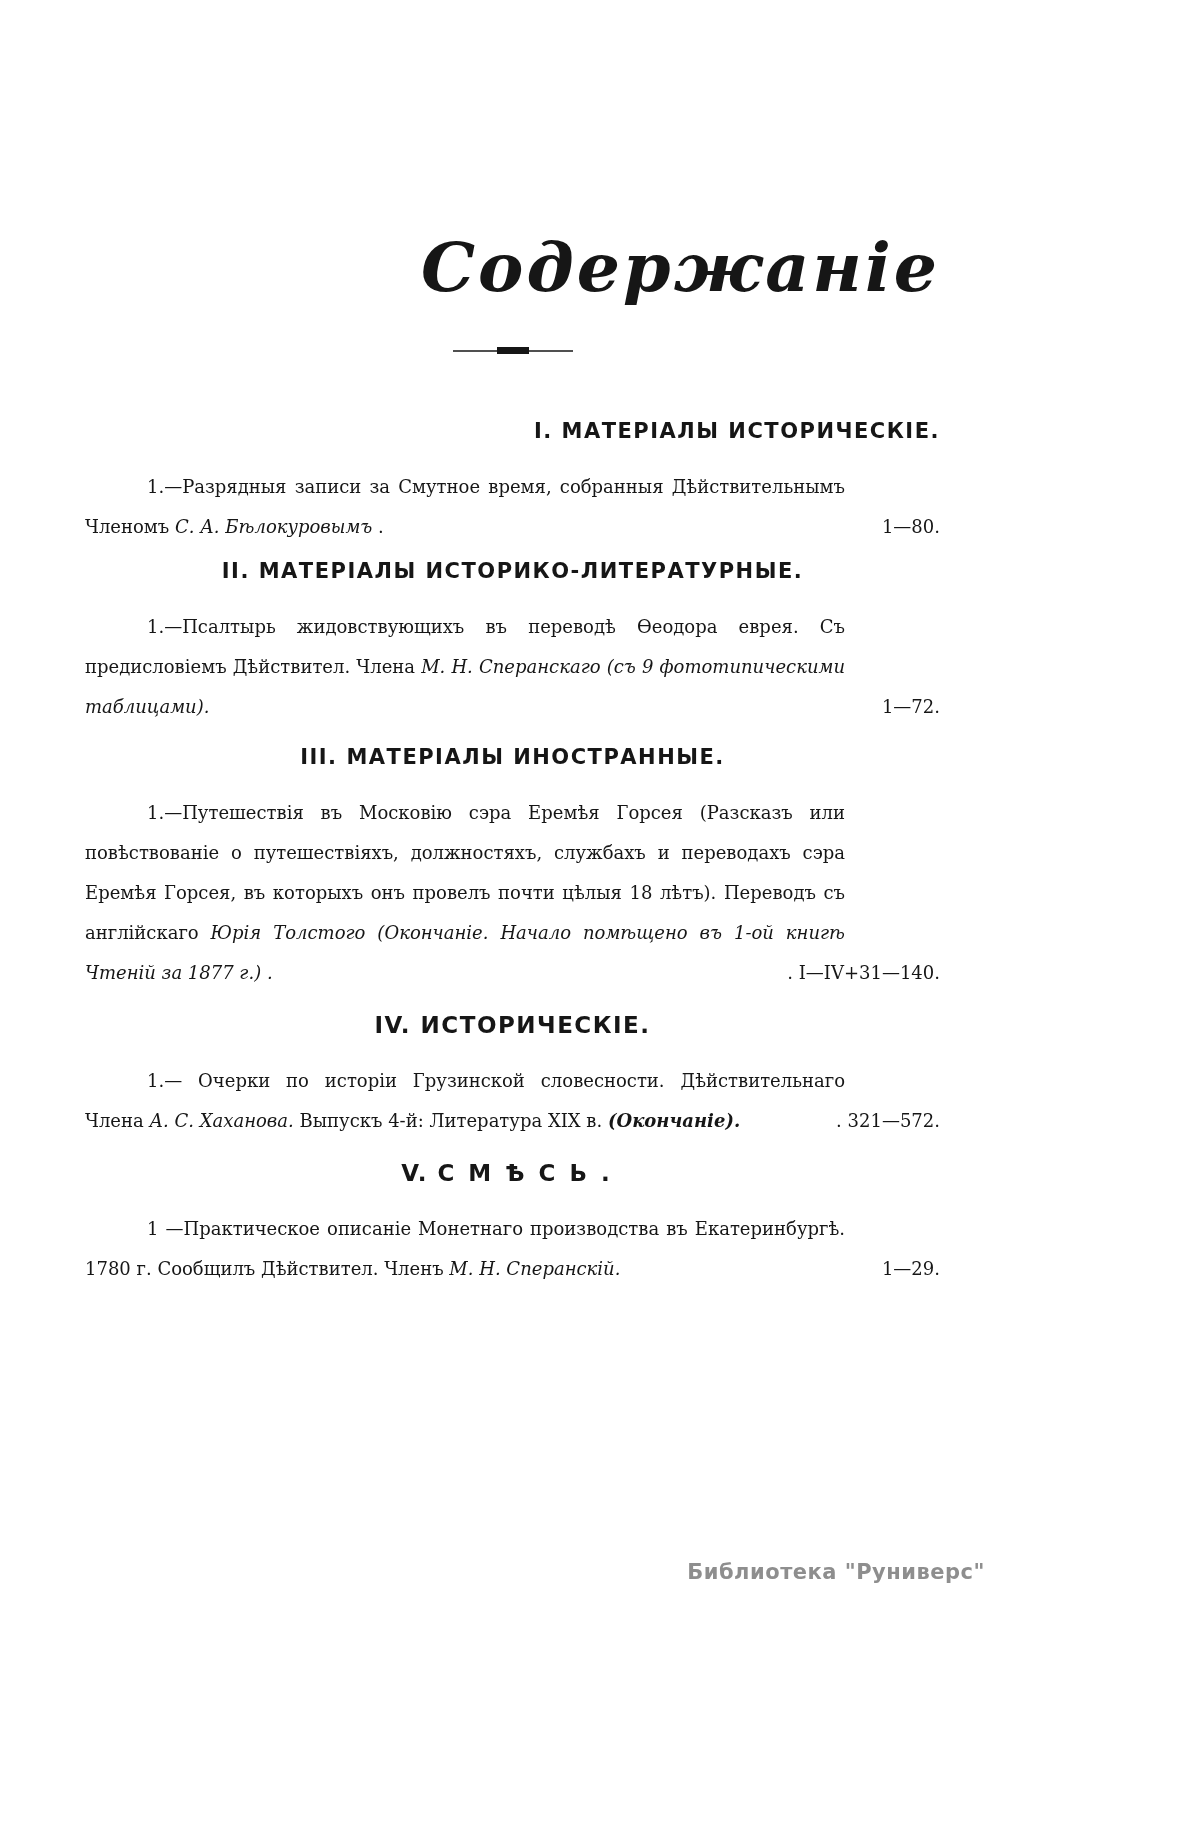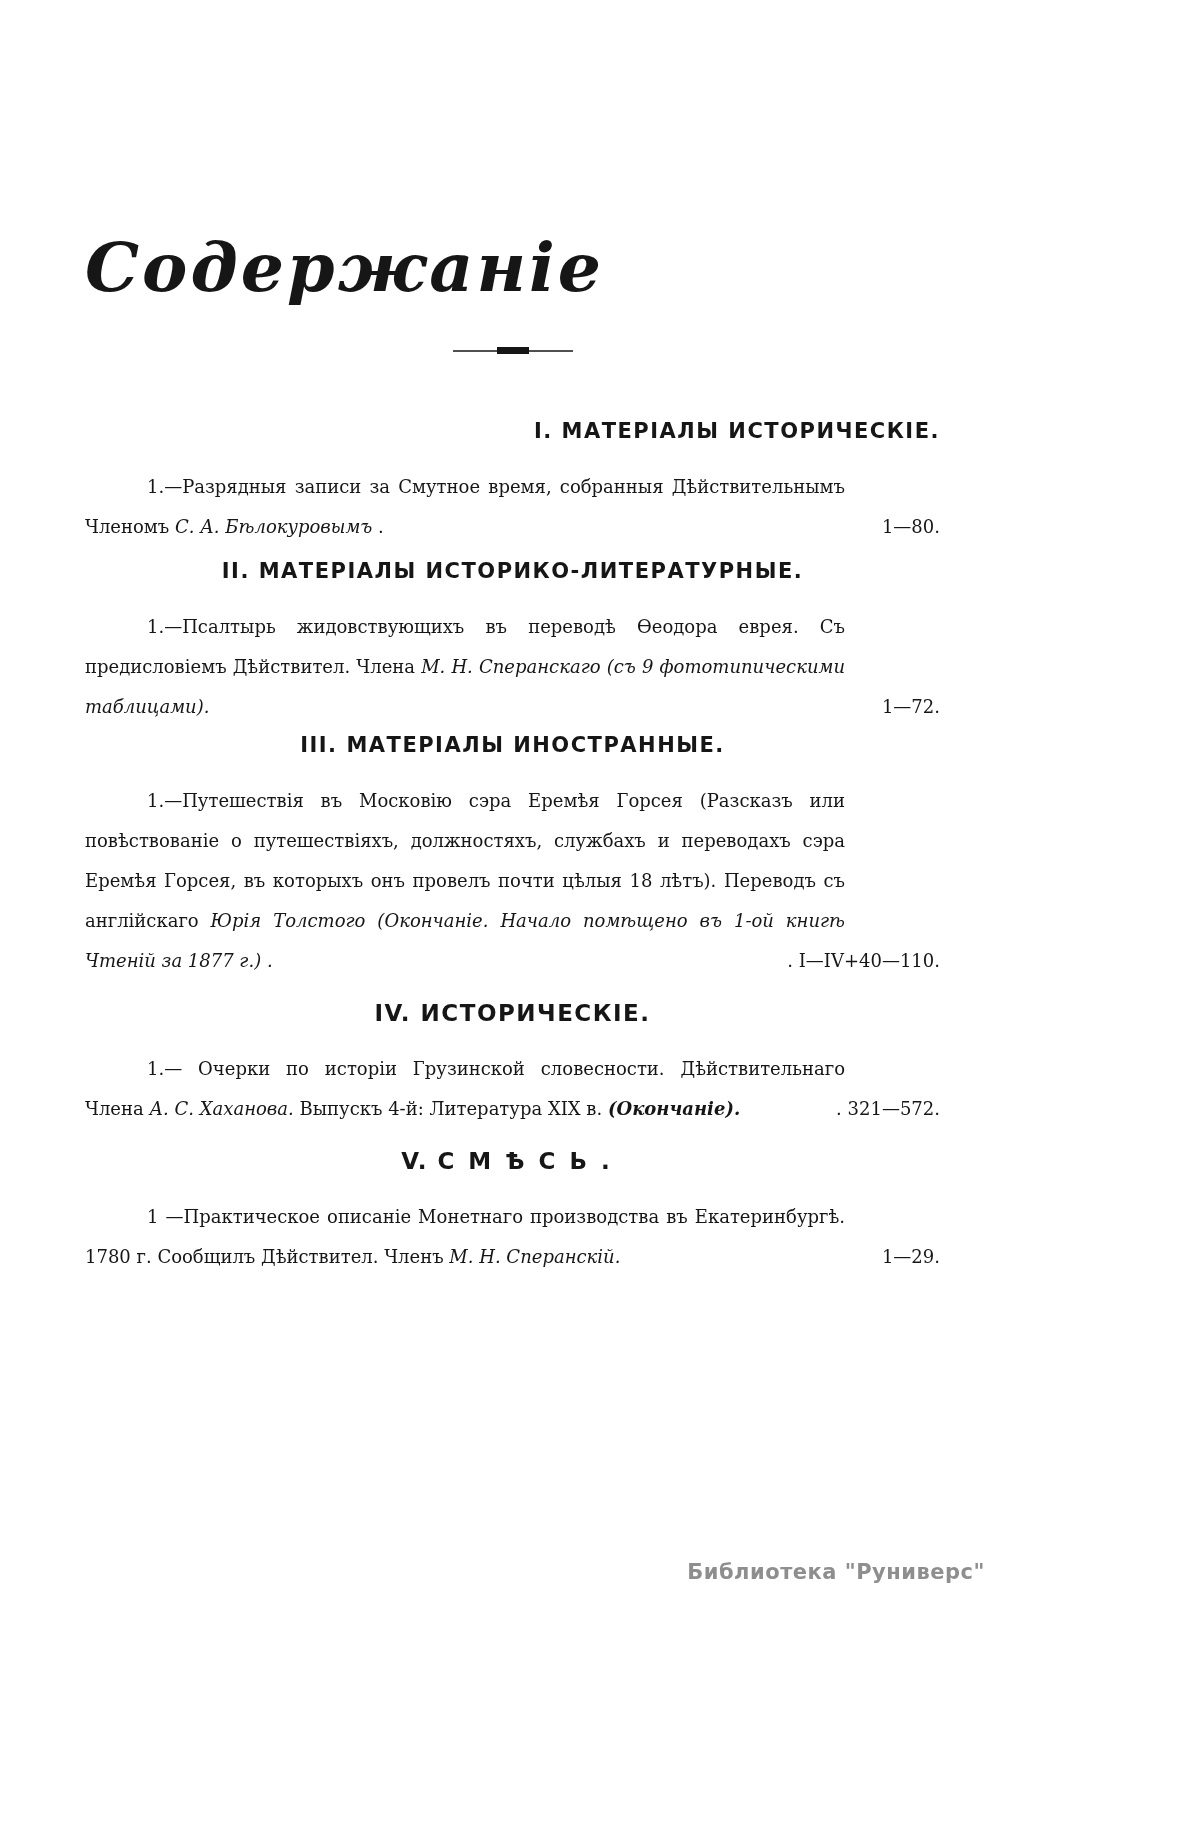--- a/index.html
+++ b/index.html
@@ -12,21 +12,21 @@
     color: #161616;
     font-family: "DejaVu Serif", "Liberation Serif", serif;
     position: relative;
     overflow: hidden;
   }
   .content {
     position: absolute; left: 85px; top: 0; width: 855px;
   }
   .title {
     margin-top: 230px;
-    text-align: left;
+    text-align: right;
     font-size: 68px;
     line-height: 1.1;
     font-style: italic;
     font-weight: 700;
     letter-spacing: 3px;
   }
   .subtitle {
     margin-top: 72px;
     font-size: 35px;
     line-height: 1.25;
@@ -43,21 +43,21 @@
   .sec-head {
     text-align: center;
     font-family: "DejaVu Sans", "Liberation Sans", sans-serif;
     font-weight: 700;
     font-size: 21px;
     letter-spacing: 1.5px;
     line-height: 28px;
   }
   .sec-i   .sec-head { margin-top: 60px; text-align: right; }
   .sec-ii  .sec-head { margin-top: 10px; }
-  .sec-iii .sec-head { margin-top: 4px; }
+  .sec-iii .sec-head { margin-top: 16px; }
   .sec-iv  .sec-head { margin-top: 18px; font-size: 23px; }
   .sec-v   .sec-head { margin-top: 18px; font-size: 23px; }
   .sec-v   .sec-label { letter-spacing: 14px; }
   .entry {
     position: relative;
     margin-top: 22px;
     font-size: 18px;
     line-height: 40px;
   }
   .entry .etext {
@@ -120,21 +120,21 @@
     </div>
   </div>
 
   <div class="section sec-iii">
     <div class="sec-head">
       <span class="sec-num">III.</span>
       <span class="sec-label">МАТЕРІАЛЫ ИНОСТРАННЫЕ.</span>
     </div>
     <div class="entry">
       <div class="etext"><span>1.—Путешествія въ Московію сэра Еремѣя Горсея (Разсказъ или повѣствованіе о путешествіяхъ, должностяхъ, службахъ и переводахъ сэра Еремѣя Горсея, въ которыхъ онъ провелъ почти цѣлыя 18 лѣтъ). Переводъ съ англійскаго </span><span class="it">Юрія Толстого (Окончаніе. Начало помѣщено въ 1-ой книгѣ Чтеній за 1877 г.) .</span></div>
-      <div class="pages">. I—IV+40—110.</div>
+      <div class="pages">. I—IV+31—140.</div>
     </div>
   </div>
 
   <div class="section sec-iv">
     <div class="sec-head">
       <span class="sec-num">IV.</span>
       <span class="sec-label">ИСТОРИЧЕСКІЕ.</span>
     </div>
     <div class="entry">
       <div class="etext"><span>1.— Очерки по исторіи Грузинской словесности. Дѣйствительнаго Члена </span><span class="it">А. С. Хаханова.</span><span> Выпускъ 4-й: Литература XIX в. </span><span class="it bd">(Окончаніе).</span></div>

